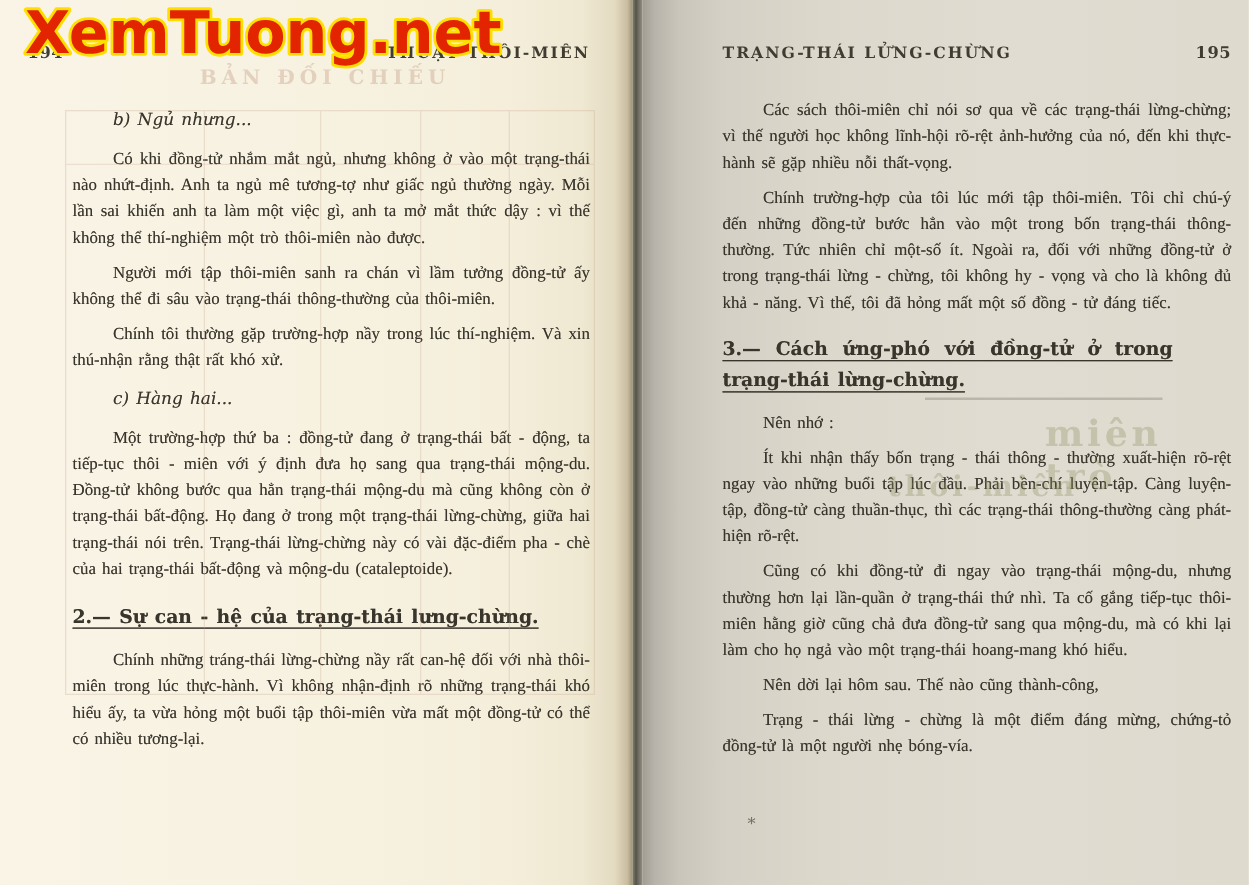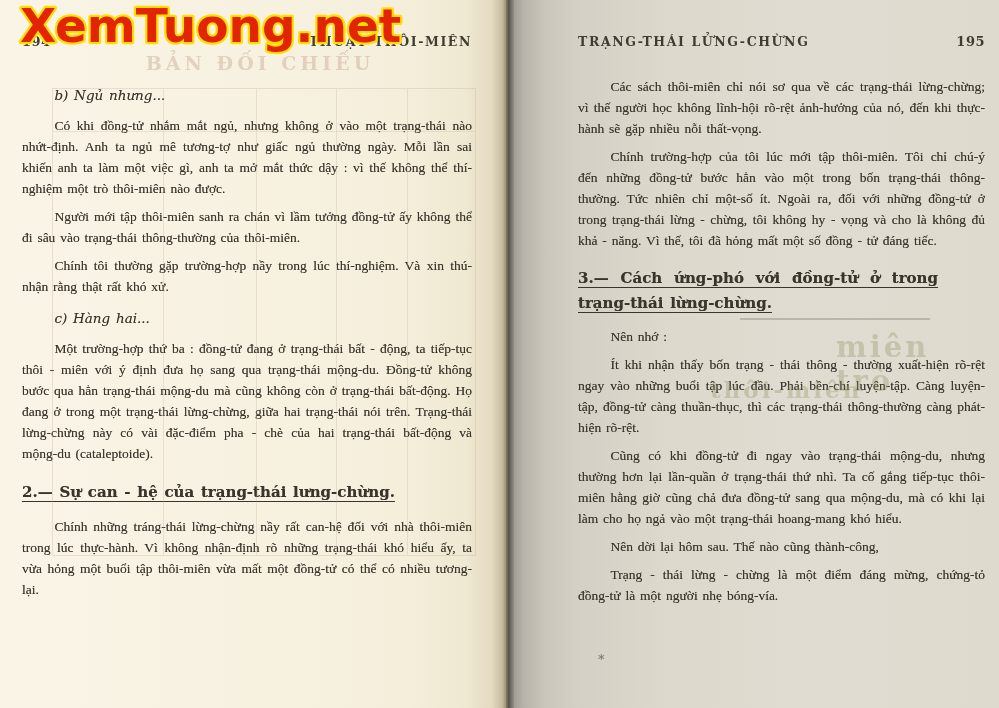--- a/index.html
+++ b/index.html
@@ -46,40 +46,40 @@
   
   .pg-header{
     display:flex;justify-content:space-between;align-items:baseline;
     font-weight:bold;font-size:12.5px;letter-spacing:1.6px;
     color:#403c32;
   }
   .pg-num{letter-spacing:0.5px;font-size:13px;}
 
   
   .content{font-size:13.5px;line-height:21px;text-align:justify;word-spacing:1.5px;}
-  .page-left .content{margin-top:36px;}
+  .page-left .content{margin-top:36px;margin-left:36px;}
   .page-right .content{margin-top:27px;}
   .para{text-indent:2.4em;margin:7px 0;
         text-shadow:0 0 0.5px rgba(57,53,44,0.55);font-family:Liberation Serif, serif;}
   .subhead-italic{font-style:italic;text-indent:2.4em;margin:11px 0 9px 0;
         text-shadow:0 0 0.5px rgba(57,53,44,0.5);}
   .section-heading{
     font-weight:bold;font-size:15px;line-height:25px;
     margin:16px 0 11px 0;
     text-decoration:underline;
     text-decoration-thickness:1.4px;
     text-underline-offset:4px;
     text-shadow:0 0 0.5px rgba(57,53,44,0.6);
   }
   .page-right .section-heading{margin:15px 0 10px 0;max-width:360px;}
 
   
   .ghost-title{
     position:absolute;top:52px;left:120px;width:280px;
-    text-align:center;font-weight:bold;font-size:19px;letter-spacing:4px;
+    text-align:center;font-weight:bold;font-size:16px;letter-spacing:4px;
     color:rgba(201,168,146,0.45);
     filter:blur(0.4px);
   }
   .ghost-table{
     position:absolute;top:88px;left:52px;width:424px;height:468px;
     border:1px solid rgba(201,168,146,0.30);
     filter:blur(0.3px);
   }
   .ghost-col{position:absolute;top:0;bottom:0;width:1px;background:rgba(201,168,146,0.28);}
   .ghost-col.c1{left:26%;} .ghost-col.c2{left:48%;} .ghost-col.c3{left:67%;} .ghost-col.c4{left:84%;}

